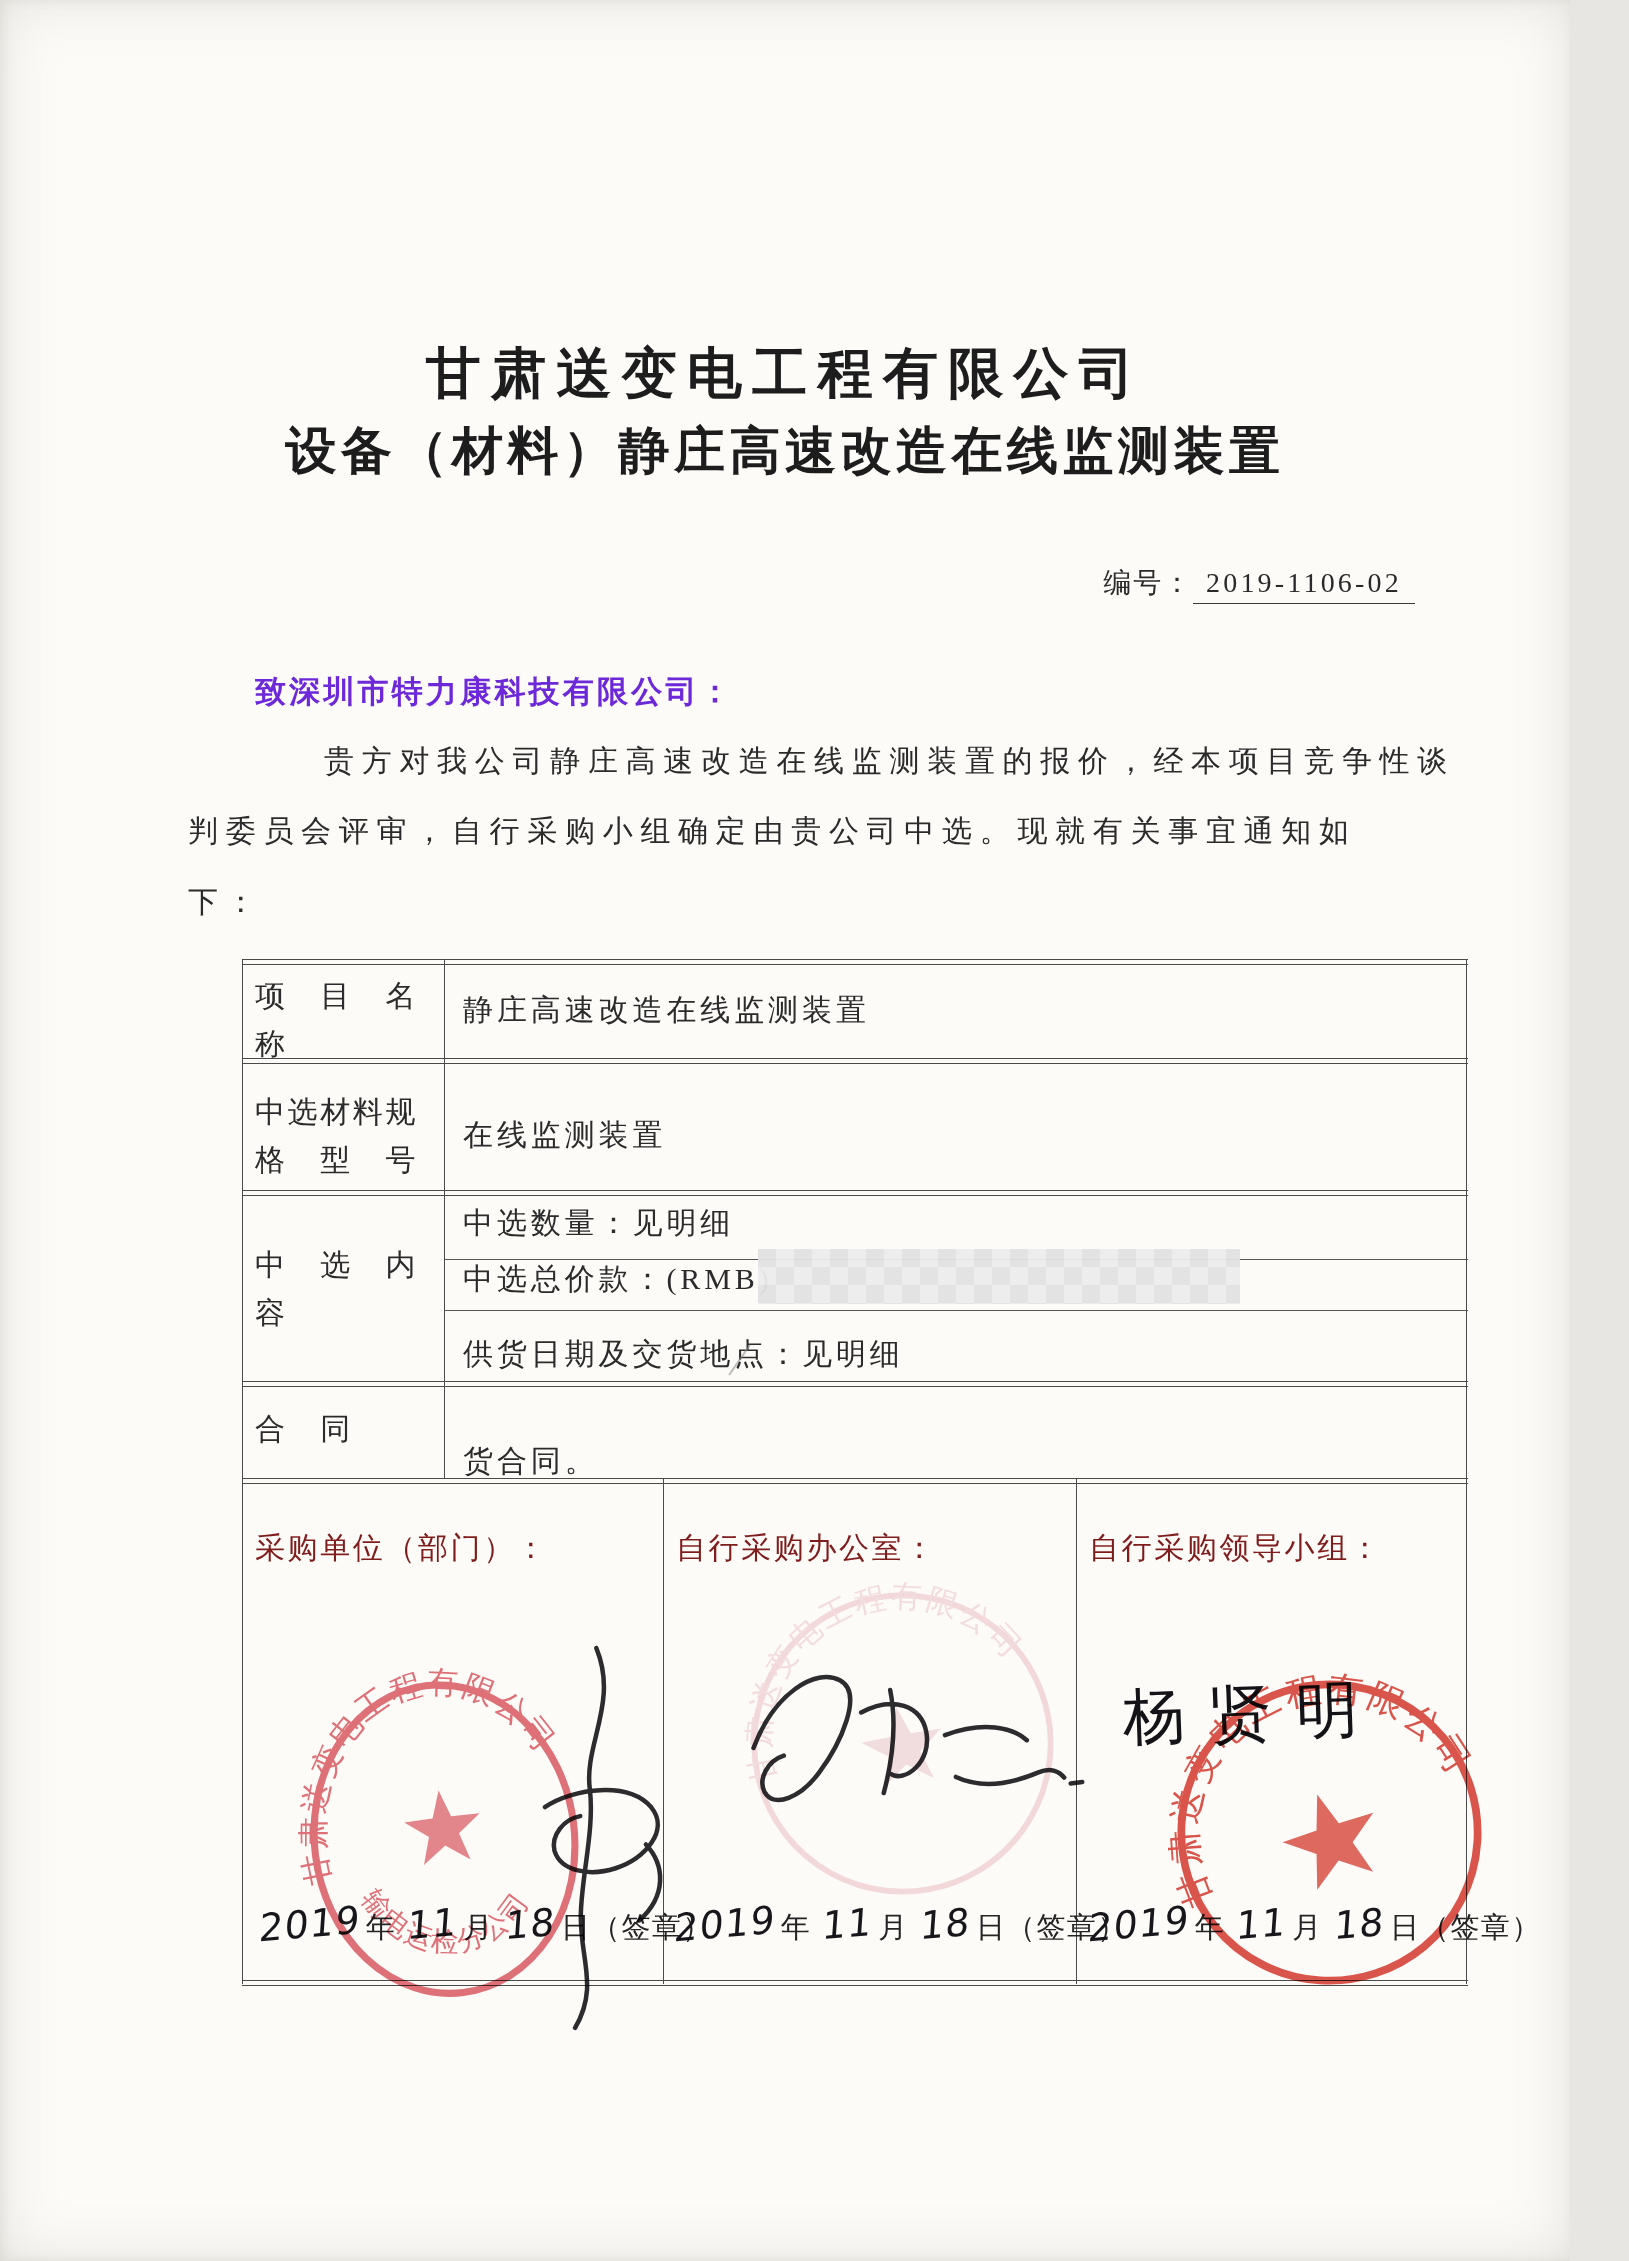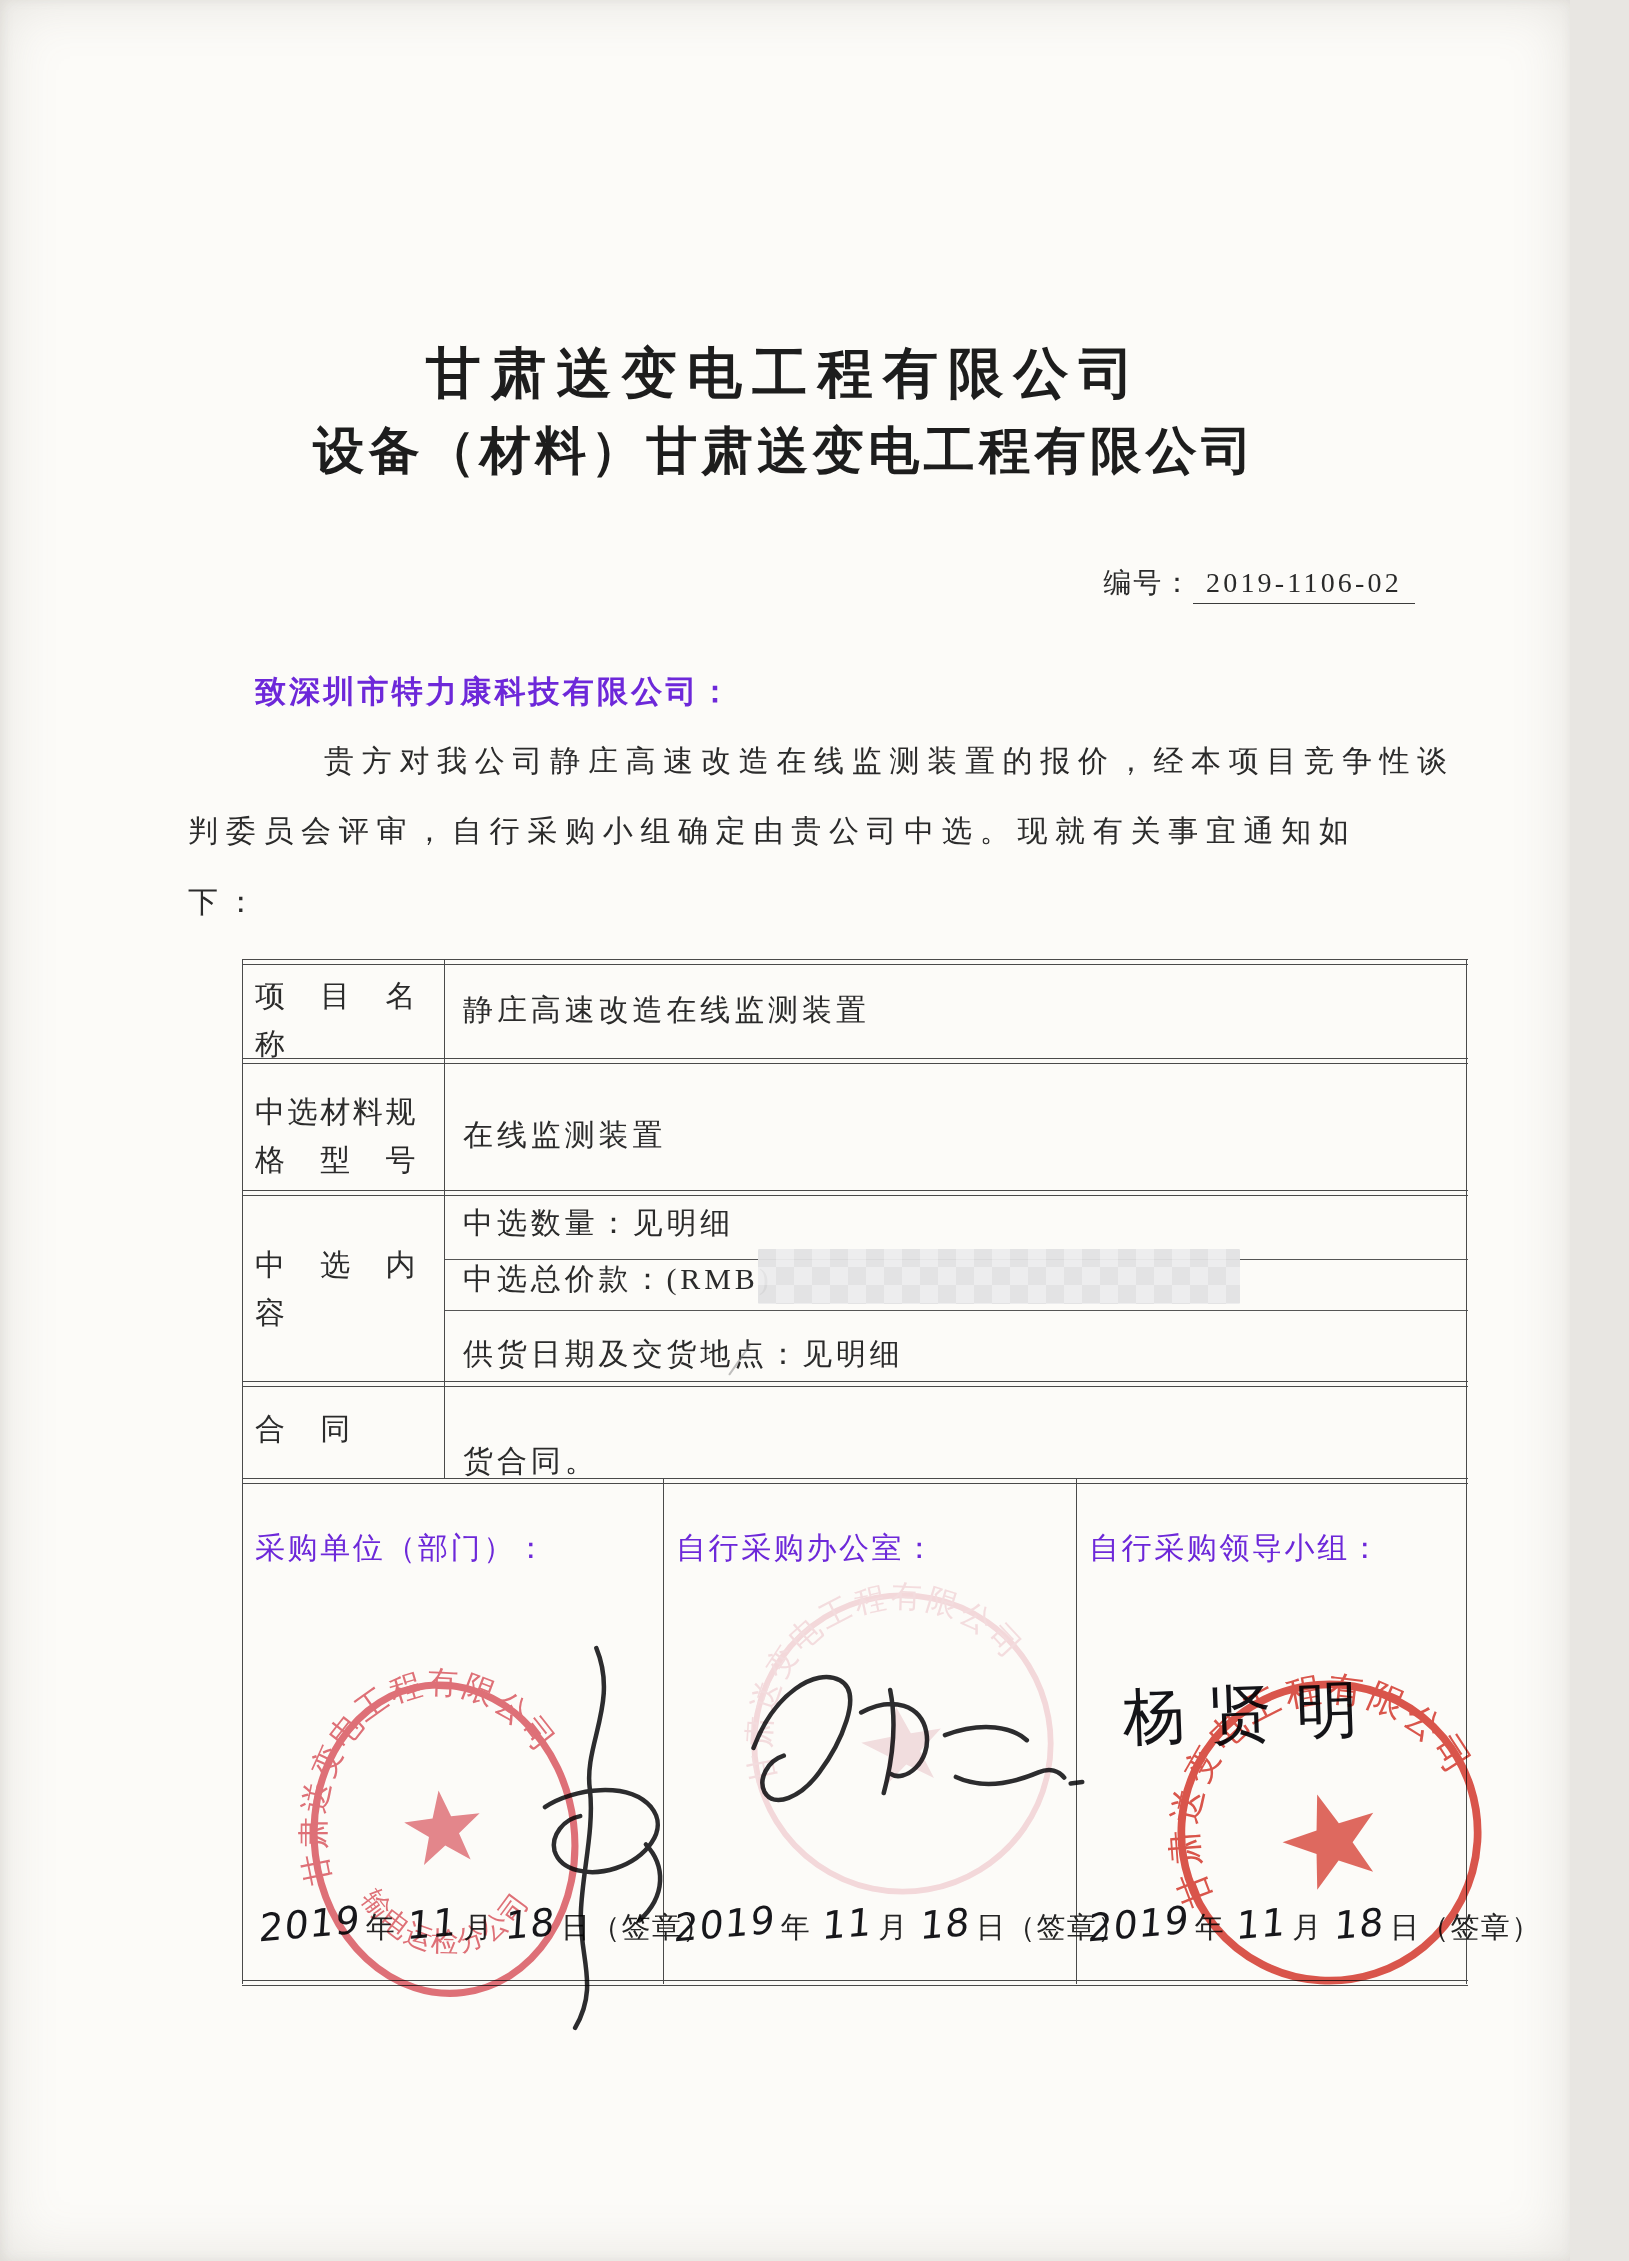--- a/index.html
+++ b/index.html
@@ -30,21 +30,21 @@
   .hline1{position:absolute; left:202px; right:0; height:1.3px; background:#555;}
   .vline{position:absolute; width:1.3px; background:#4a4a4a;}
   .cell{position:absolute; font-size:30px; letter-spacing:3.9px; color:#2b2b2b; white-space:nowrap;}
   .lab{line-height:48px; letter-spacing:2.6px;}
   .redact{
     position:absolute; left:516px; top:290px; width:482px; height:55px;
     background: repeating-conic-gradient(#ededee 0% 25%, #e2e2e3 0% 50%);
     background-size:36px 36px; opacity:.95; border-radius:1.3px;
   }
   .gap{display:inline-block;}
-  .sig-label{position:absolute; top:569px; font-size:30px; letter-spacing:2.6px; color:#6d28d9;}
+  .sig-label{position:absolute; top:569px; font-size:30px; letter-spacing:2.6px; color:#7f1d1d;}
   .date-row{position:absolute; top:943px; font-size:29px; letter-spacing:1.3px; white-space:nowrap; color:#242424;}
   .hw{
     font-family:"DejaVu Sans",sans-serif; font-size:38px; color:#17171b;
     display:inline-block; transform:rotate(-5deg) skewX(-9deg); margin:0 5.2px 0 2.6px; font-weight:500;
   }
   .pencil{position:absolute; width:37px; height:1.9px; background:#8d8d8d; opacity:.55; border-radius:1.3px;}
 
   
   .stamp{position:absolute; mix-blend-mode:multiply;}
   .ink{position:absolute; mix-blend-mode:multiply;}
@@ -53,21 +53,21 @@
     font-family:"DejaVu Sans",sans-serif; letter-spacing:24.5px; transform:rotate(-2deg);
     mix-blend-mode:multiply; white-space:nowrap;
   }
 </style>
 </head>
 <body>
 
 <div class="page">
 
   <div class="title title1">甘肃送变电工程有限公司</div>
-  <div class="title title2">设备（材料）甘肃送变电工程有限公司</div>
+  <div class="title title2">设备（材料）静庄高速改造在线监测装置</div>
 
   <div class="doc-no">
     <span>编号：</span><span class="num">2019-1106-02</span>
   </div>
 
   <div class="salutation">致深圳市特力康科技有限公司：</div>
   <div class="body-line bl1">贵方对我公司静庄高速改造在线监测装置的报价，经本项目竞争性谈</div>
   <div class="body-line bl2">判委员会评审，自行采购小组确定由贵公司中选。现就有关事宜通知如</div>
   <div class="body-line bl3">下：</div>
 

